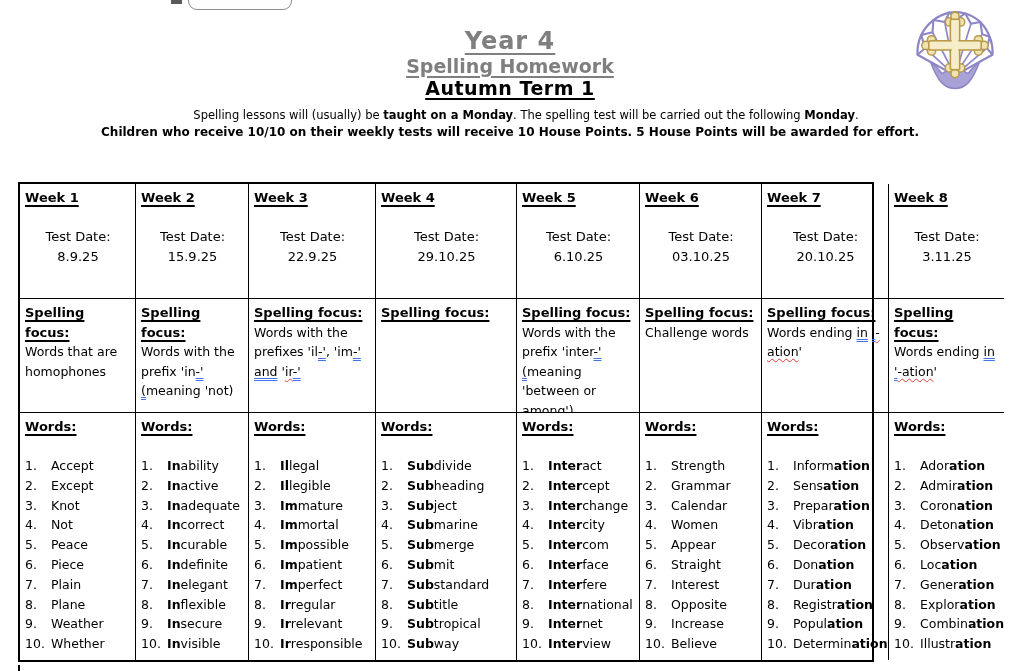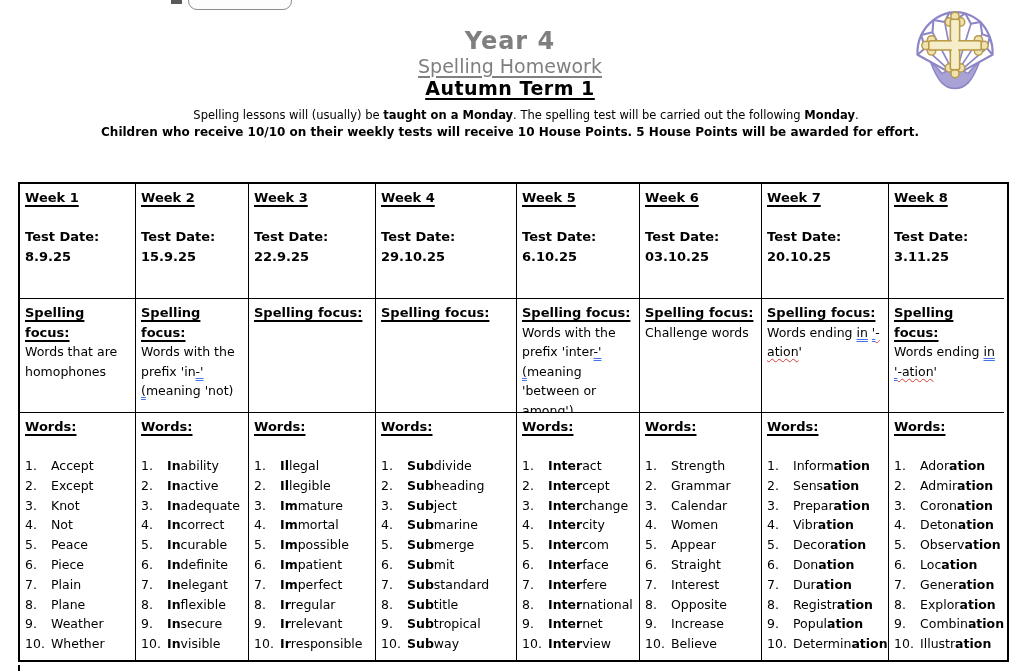--- a/index.html
+++ b/index.html
@@ -16,55 +16,55 @@
   }
   .top-dark { position:absolute; left:171px; top:0; width:11px; height:4px; background:#5a5a5a; }
 
   
   .crest { position:absolute; top:6px; right:18px; width:94px; height:90px; }
 
   
   .head-block { padding-top:27px; text-align:center; }
   .title {
     font-size:24px; font-weight:bold; color:var(--title-gray,#7f7f7f);
-    text-decoration-thickness:2px; text-underline-offset:4px;
+    text-decoration:underline; text-decoration-thickness:2px; text-underline-offset:4px;
     letter-spacing:1px;
   }
   .subtitle {
-    margin-top:19px; font-size:19px; font-weight:normal; color:var(--title-gray,#7f7f7f);
+    margin-top:19px; font-size:19px; font-weight:bold; color:var(--title-gray,#7f7f7f);
     text-decoration:underline; text-decoration-thickness:2px; text-underline-offset:3px;
   }
   .term {
     margin-top:23px; font-size:19px; font-weight:bold; color:#000;
     text-decoration:underline; text-decoration-thickness:2px; text-underline-offset:3px;
     letter-spacing:.5px;
   }
   .intro1 { margin-top:9px; font-size:11.5px; text-align:center;padding-left:32px; }
   .intro2 { margin-top:3px; font-size:12px; font-weight:bold; text-align:center; }
 
   
   .stable {
-    position:absolute; left:18px; top:182px; width:991px;
+    position:absolute; left:18px; top:182px; width:856px;
     display:grid;
     grid-template-columns:116px 113px 127px 141px 123px 122px 127px 115px;
     grid-template-rows:115px 114px 247px;
     border:2px solid #000; background:#fff;
   }
   .cell {
     border-right:1.5px solid #000; border-bottom:1.5px solid #000;
     padding:4px 4px 2px 5px; font-size:12.5px; line-height:19.5px; overflow:hidden;
   }
   .cell.last-col { border-right:none; }
   .cell.last-row { border-bottom:none; }
   .wk, .flabel, .wlabel {
     font-weight:bold; font-size:13px;
     text-decoration:underline; text-decoration-thickness:1.5px; text-underline-offset:3px;
   }
   .gap { height:19.5px; }
-  .tdl, .tdv { font-weight:bold; font-size:13px; }
+  .tdl, .tdv { font-weight:normal; font-size:13px;text-align:center; }
   .note { font-style:italic; font-size:12.5px; }
   .ftext { font-size:12.5px; }
   .witem { display:flex; line-height:19.8px; }
   .wnum { flex:0 0 26px; }
   .wtext { flex:1; }
   .b { font-weight:bold; }
   .gm { text-decoration:underline double var(--mark-blue,#4472e8); text-decoration-thickness:1px; text-underline-offset:2px; }
   .sm { text-decoration:underline wavy var(--mark-red,#d83b3b); text-decoration-thickness:1px; text-underline-offset:2px; }
   .table-tick { position:absolute; left:18px; top:665px; width:2px; height:6px; background:#000; }
 </style>
@@ -121,21 +121,21 @@
     <div class="cell"><span class="wk">Week 1</span><div class="gap"></div><div class="tdl">Test Date:</div><div class="tdv">8.9.25</div></div>
     <div class="cell"><span class="wk">Week 2</span><div class="gap"></div><div class="tdl">Test Date:</div><div class="tdv">15.9.25</div></div>
     <div class="cell"><span class="wk">Week 3</span><div class="gap"></div><div class="tdl">Test Date:</div><div class="tdv">22.9.25</div></div>
     <div class="cell"><span class="wk">Week 4</span><div class="gap"></div><div class="tdl">Test Date:</div><div class="tdv">29.10.25</div></div>
     <div class="cell"><span class="wk">Week 5</span><div class="gap"></div><div class="tdl">Test Date:</div><div class="tdv">6.10.25</div></div>
     <div class="cell"><span class="wk">Week 6</span><div class="gap"></div><div class="tdl">Test Date:</div><div class="tdv">03.10.25</div></div>
     <div class="cell"><span class="wk">Week 7</span><div class="gap"></div><div class="tdl">Test Date:</div><div class="tdv">20.10.25</div></div>
     <div class="cell last-col"><span class="wk">Week 8</span><div class="gap"></div><div class="tdl">Test Date:</div><div class="tdv">3.11.25</div></div>
     <div class="cell"><span class="flabel">Spelling focus:</span><div class="ftext">Words that are homophones</div></div>
     <div class="cell"><span class="flabel">Spelling focus:</span><div class="ftext">Words with the prefix 'in<span class="gm">-'</span> <span class="gm">(</span>meaning 'not)</div></div>
-    <div class="cell"><span class="flabel">Spelling focus:</span></div>
+    <div class="cell"><span class="flabel">Spelling focus:</span><div class="ftext">Words with the prefixes 'il<span class="gm">-'</span>, 'im<span class="gm">-'</span> <span class="gm">and</span> '<span class="sm">ir</span><span class="gm">-'</span></div></div>
     <div class="cell"><span class="flabel">Spelling focus:</span></div>
     <div class="cell"><span class="flabel">Spelling focus:</span><div class="ftext">Words with the prefix 'inter<span class="gm">-'</span> <span class="gm">(</span>meaning 'between or among')</div></div>
     <div class="cell"><span class="flabel">Spelling focus:</span><div class="ftext">Challenge words</div></div>
     <div class="cell"><span class="flabel">Spelling focus:</span><div class="ftext">Words ending <span class="gm">in</span> <span class="gm">'</span><span class="sm">-ation</span>'</div></div>
     <div class="cell last-col"><span class="flabel">Spelling focus:</span><div class="ftext">Words ending <span class="gm">in '</span><span class="sm">-ation</span>'</div></div>
     <div class="cell last-row"><span class="wlabel">Words:</span><div class="gap"></div><div class="witem">
         <span class="wnum">1.</span>
         <span class="wtext">Accept</span>
       </div><div class="witem">
         <span class="wnum">2.</span>

